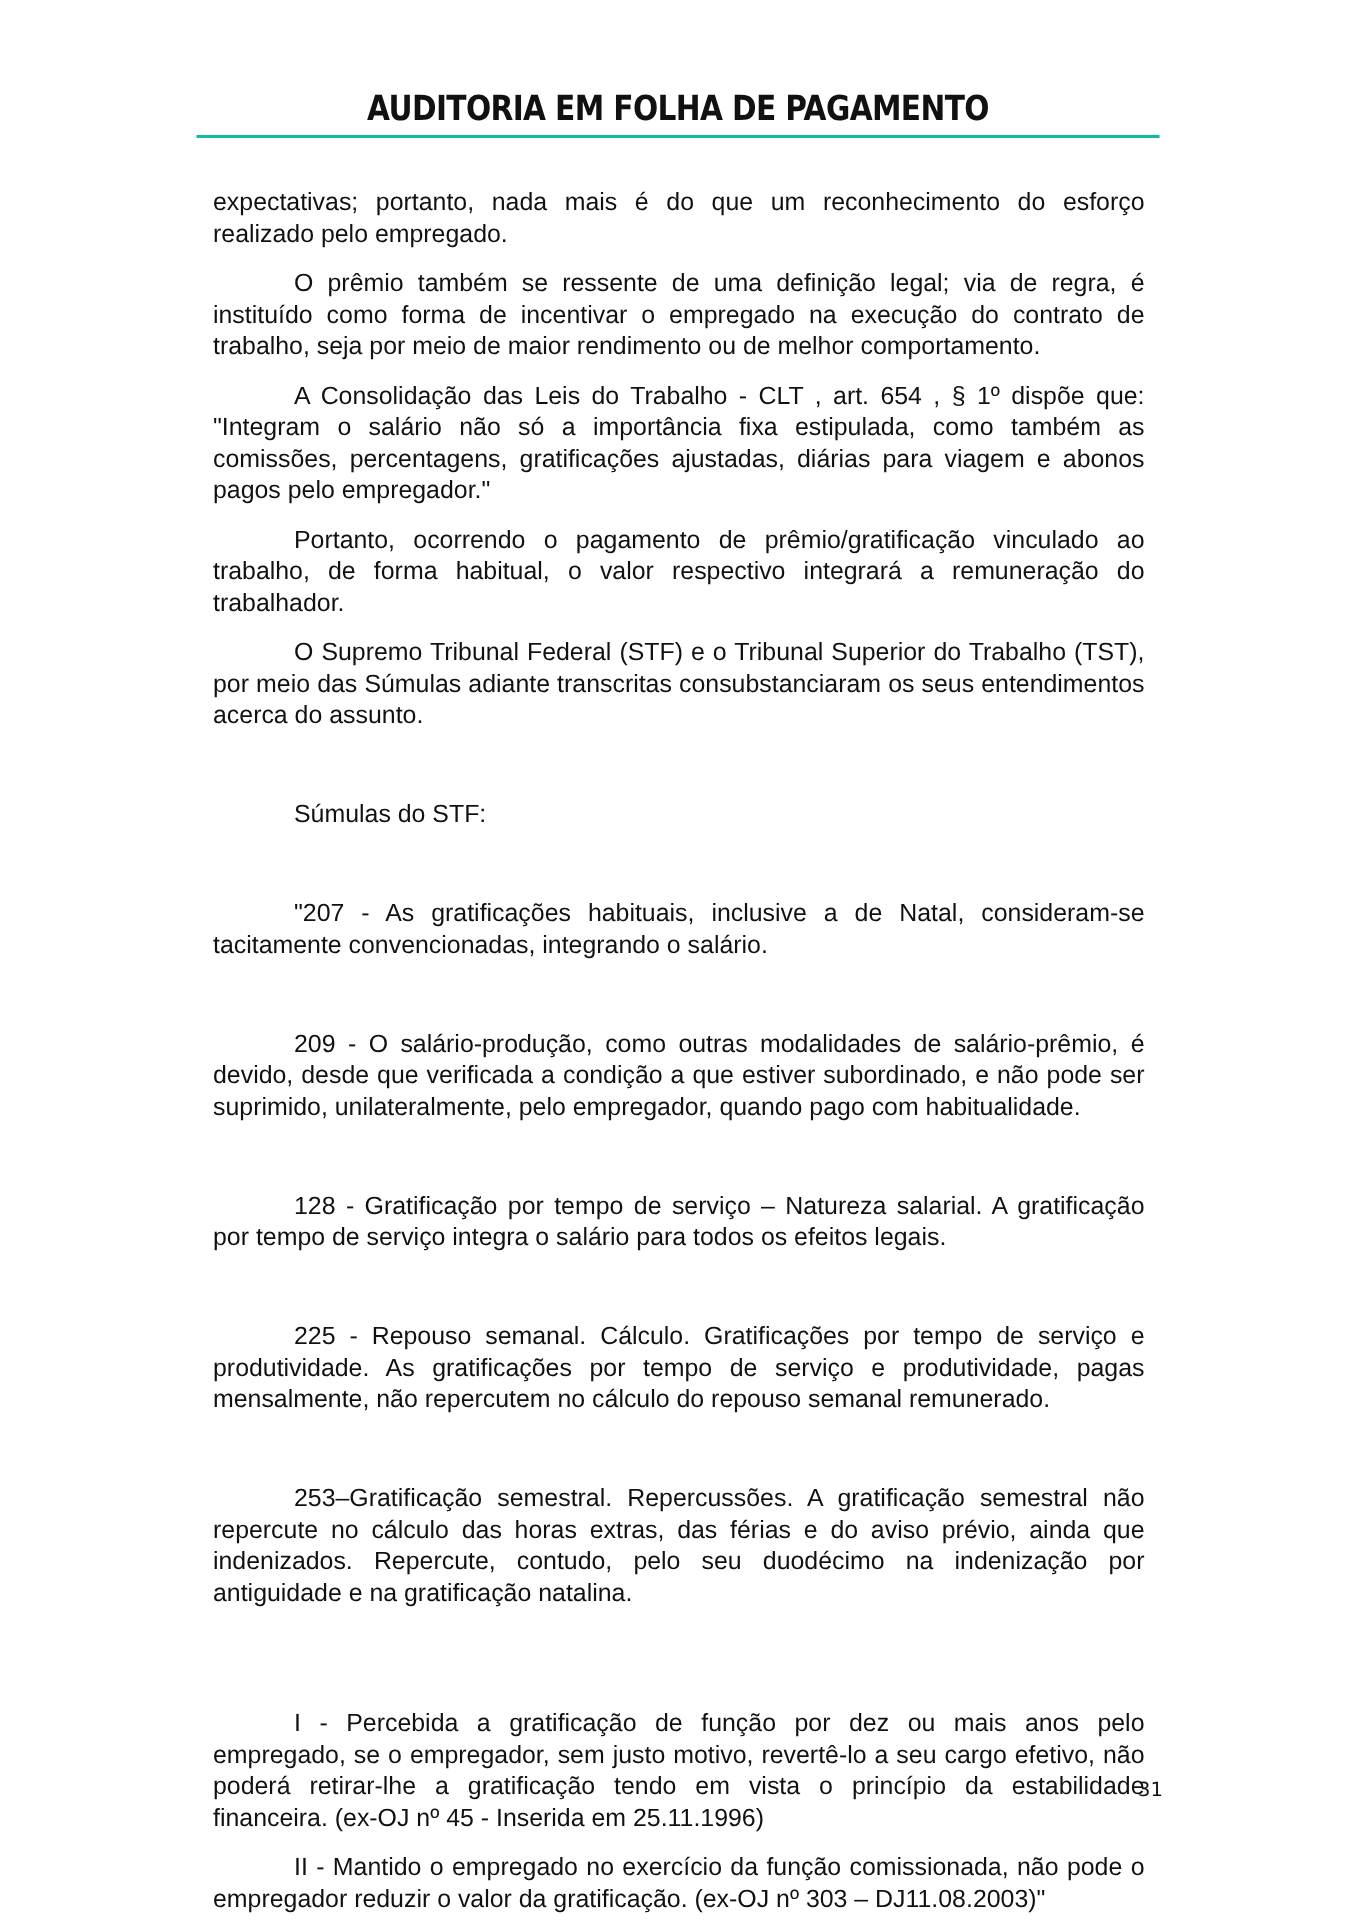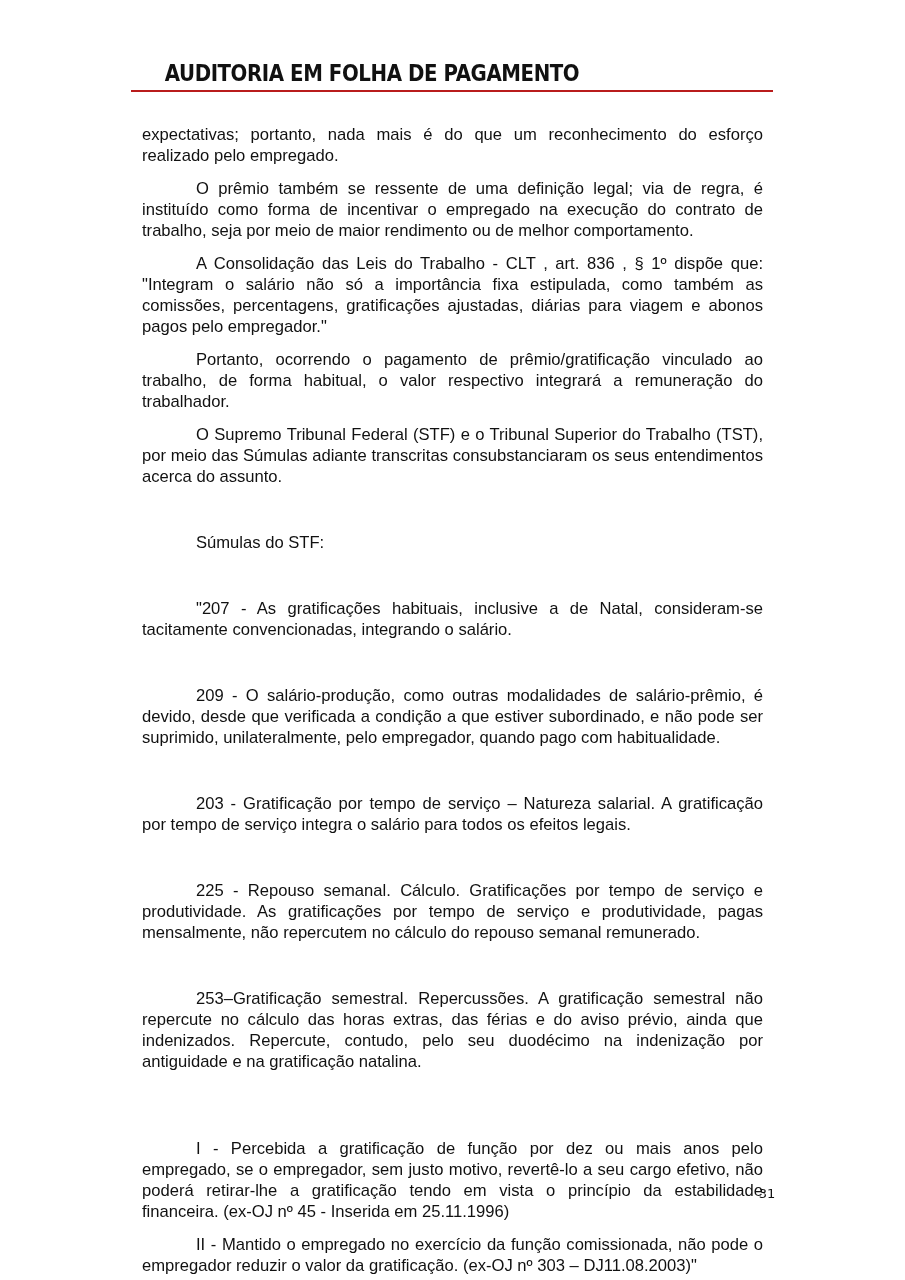--- a/index.html
+++ b/index.html
@@ -1,19 +1,19 @@
 <!DOCTYPE html>
 <html><head>
 <meta charset="utf-8">
 <style>
   html, body { margin: 0; padding: 0; background: #ffffff; }
   body { width: 905px; height: 1280px; position: relative; overflow: hidden; color: #111; }
   .header {
     position: absolute; left: 131px; top: 56px; width: 642px; height: 34px;
-    border-bottom: 2px solid #b91c1c; 
+    border-bottom: 2px solid #14b8a6; text-align: center;
   }
   .header-title {
     font-family: "DejaVu Sans", sans-serif; font-weight: bold; font-size: 23px;
     letter-spacing: -0.5px; line-height: 34px; display: inline-block;
     transform: scaleX(0.86); transform-origin: center;
   }
   .body {
     position: absolute; left: 130px; top: 112px; width: 645px;
     font-family: "Liberation Sans", sans-serif; font-size: 16.6px; line-height: 21px;
     text-align: justify;
@@ -30,31 +30,31 @@
 </head>
 <body>
 
 <div class="header">
   <span class="header-title">AUDITORIA EM FOLHA DE PAGAMENTO</span>
 </div>
 
 <div class="body">
   <p>expectativas; portanto, nada mais é do que um reconhecimento do esforço realizado pelo empregado.</p>
   <p class="indent">O prêmio também se ressente de uma definição legal; via de regra, é instituído como forma de incentivar o empregado na execução do contrato de trabalho, seja por meio de maior rendimento ou de melhor comportamento.</p>
-  <p class="indent">A Consolidação das Leis do Trabalho - CLT , art. 836 , § 1º dispõe que: "Integram o salário não só a importância fixa estipulada, como também as comissões, percentagens, gratificações ajustadas, diárias para viagem e abonos pagos pelo empregador."</p>
+  <p class="indent">A Consolidação das Leis do Trabalho - CLT , art. 654 , § 1º dispõe que: "Integram o salário não só a importância fixa estipulada, como também as comissões, percentagens, gratificações ajustadas, diárias para viagem e abonos pagos pelo empregador."</p>
   <p class="indent">Portanto, ocorrendo o pagamento de prêmio/gratificação vinculado ao trabalho, de forma habitual, o valor respectivo integrará a remuneração do trabalhador.</p>
   <p class="indent">O Supremo Tribunal Federal (STF) e o Tribunal Superior do Trabalho (TST), por meio das Súmulas adiante transcritas consubstanciaram os seus entendimentos acerca do assunto.</p>
   <div class="gap"></div>
   <p class="indent italic">Súmulas do STF:</p>
   <div class="gap"></div>
   <p class="indent italic">"207 - As gratificações habituais, inclusive a de Natal, consideram-se tacitamente convencionadas, integrando o salário.</p>
   <div class="gap"></div>
   <p class="indent italic">209 - O salário-produção, como outras modalidades de salário-prêmio, é devido, desde que verificada a condição a que estiver subordinado, e não pode ser suprimido, unilateralmente, pelo empregador, quando pago com habitualidade.</p>
   <div class="gap"></div>
-  <p class="indent italic">203 - Gratificação por tempo de serviço – Natureza salarial. A gratificação por tempo de serviço integra o salário para todos os efeitos legais.</p>
+  <p class="indent italic">128 - Gratificação por tempo de serviço – Natureza salarial. A gratificação por tempo de serviço integra o salário para todos os efeitos legais.</p>
   <div class="gap"></div>
   <p class="indent italic">225 - Repouso semanal. Cálculo. Gratificações por tempo de serviço e produtividade. As gratificações por tempo de serviço e produtividade, pagas mensalmente, não repercutem no cálculo do repouso semanal remunerado.</p>
   <div class="gap"></div>
   <p class="indent italic">253–Gratificação semestral. Repercussões. A gratificação semestral não repercute no cálculo das horas extras, das férias e do aviso prévio, ainda que indenizados. Repercute, contudo, pelo seu duodécimo na indenização por antiguidade e na gratificação natalina.</p>
   <div class="gap"></div>
   <div class="gap"></div>
   <p class="indent italic">I - Percebida a gratificação de função por dez ou mais anos pelo empregado, se o empregador, sem justo motivo, revertê-lo a seu cargo efetivo, não poderá retirar-lhe a gratificação tendo em vista o princípio da estabilidade financeira. (ex-OJ nº 45 - Inserida em 25.11.1996)</p>
   <p class="indent italic">II - Mantido o empregado no exercício da função comissionada, não pode o empregador reduzir o valor da gratificação. (ex-OJ nº 303 – DJ11.08.2003)"</p>
 </div>
 

